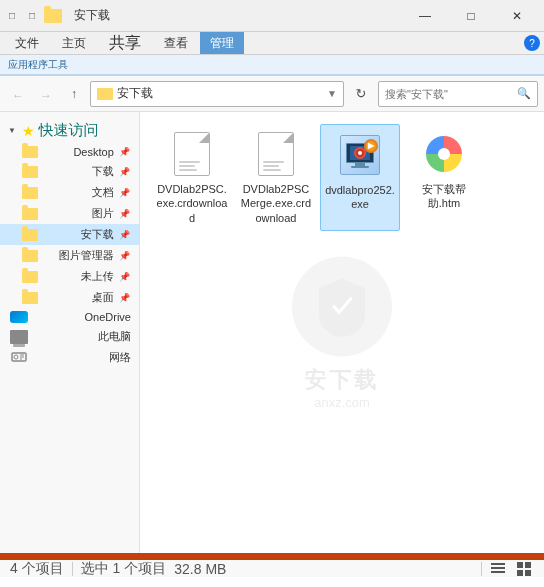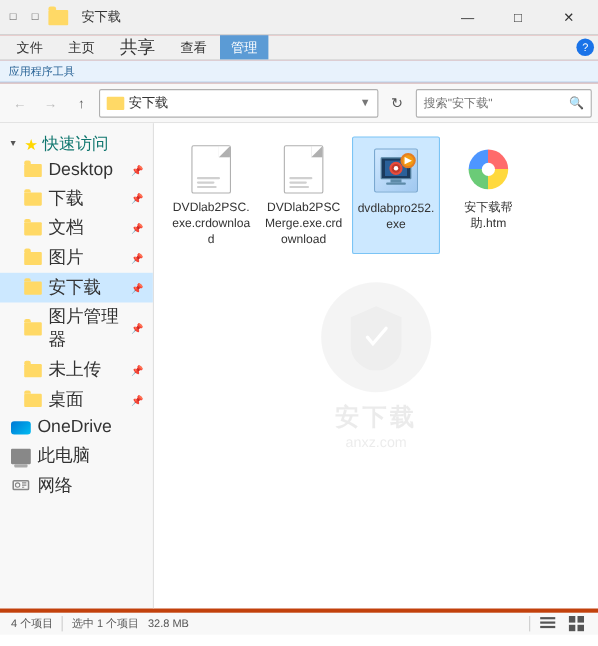--- a/index.html
+++ b/index.html
@@ -70,21 +70,21 @@
       display: flex;
       align-items: center;
       justify-content: center;
       font-size: 12px;
       cursor: pointer;
       color: #333;
     }
 
     
     .ribbon {
-      background: #b91c1c;
+      background: #fde047;
       border-bottom: 1px solid #d0d0d0;
     }
     .ribbon-tab {
       padding: 4px 12px;
       font-size: 12px;
       cursor: pointer;
       color: #333;
       border: 1px solid transparent;
       border-bottom: none;
       margin-right: 1px;
@@ -239,21 +239,21 @@
       width: 6px;
       height: 3px;
       background: #ffd966;
       border-radius: 2px 2px 0 0;
     }
     .pin-icon {
       font-size: 9px;
       color: #0078d4;
       margin-left: auto;
     }
-    .sidebar-item-label { font-size: 16px; flex: 1; }
+    .sidebar-item-label { font-size: 11px; flex: 1; text-align: right; }
     .onedrive-icon {
       width: 18px;
       height: 12px;
       background: linear-gradient(135deg, #0078d4, #00bcf2);
       border-radius: 3px;
       flex-shrink: 0;
     }
 
     
     .file-area {
@@ -388,26 +388,26 @@
       color: #333;
       word-break: break-word;
       line-height: 1.3;
       max-width: 76px;
     }
 
     
     .status-bar {
       height: 24px;
       background: #f8f8f8;
-      border-top: 4px solid #c2410c;
+      border-top: 7px solid #c2410c;
       display: flex;
       align-items: center;
       padding: 0 10px;
       gap: 8px;
-      font-size: 10px;
+      font-size: 14px;
       color: #555;
     }
     .status-bar-sep {
       width: 1px;
       height: 14px;
       background: #ccc;
     }
     .status-bar-right {
       margin-left: auto;
       display: flex;

